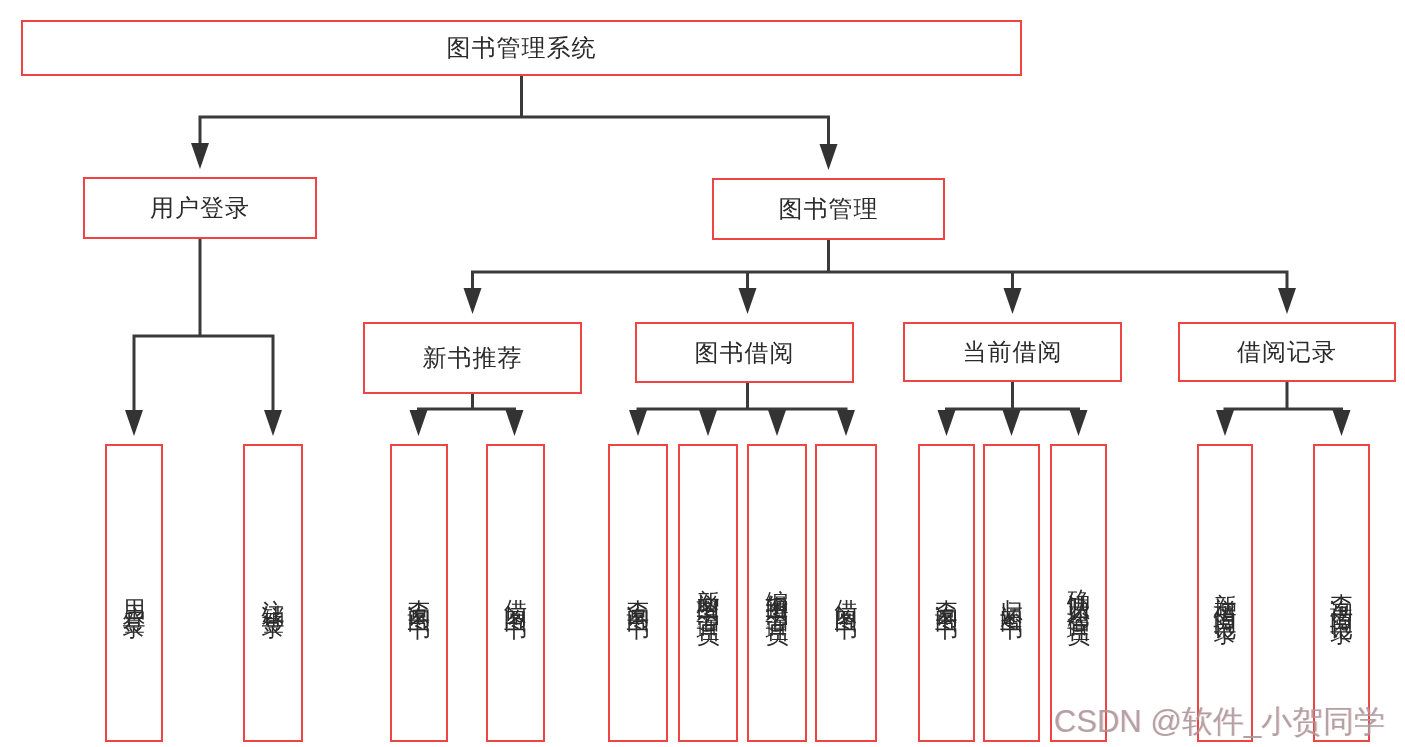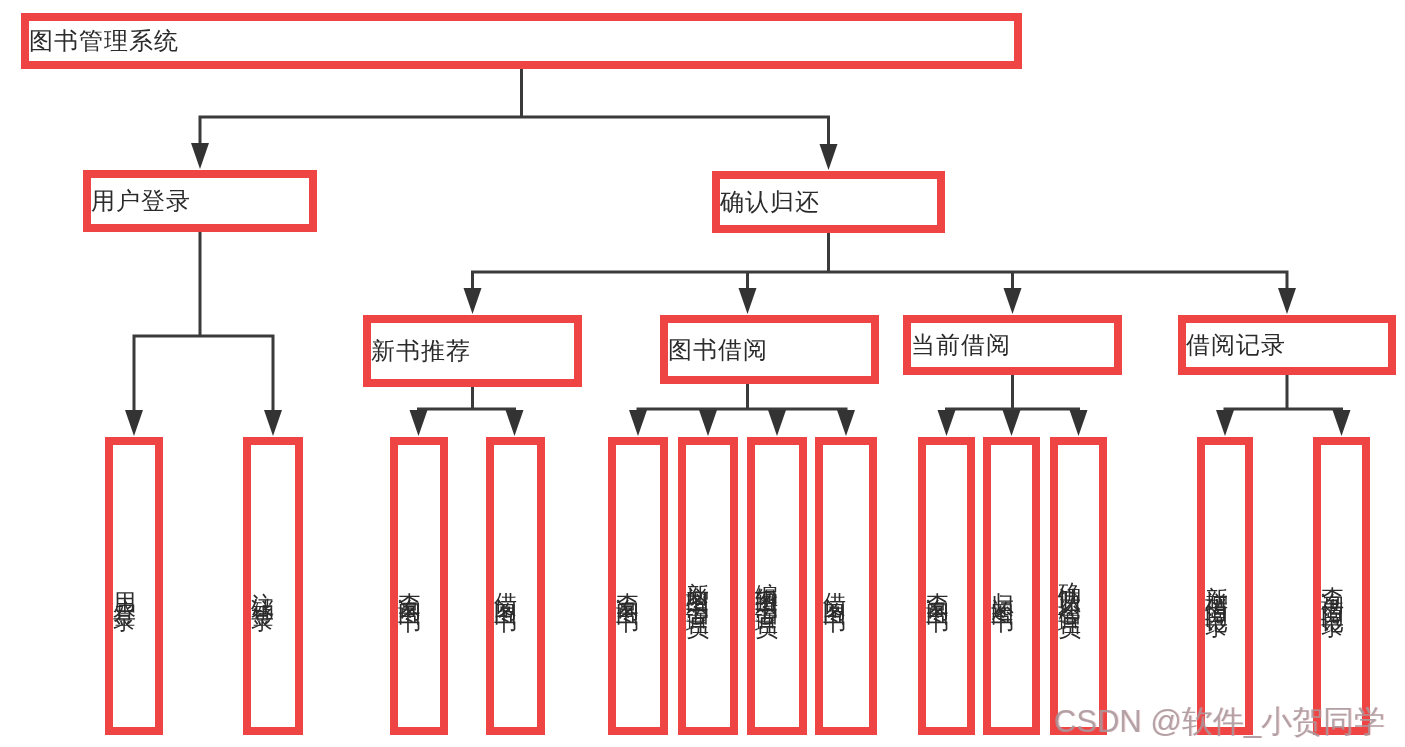--- a/index.html
+++ b/index.html
@@ -19,24 +19,26 @@
   .connectors {
     position: absolute;
     left: 0; top: 0;
     width: 1405px; height: 747px;
     z-index: 1;
   }
   .node {
     position: absolute;
     box-sizing: border-box;
     background: #ffffff;
-    border: 8px solid #ef4444;
+    border: 2px solid #ef4444;
     display: flex;
     align-items: center;
+    justify-content: center;
     z-index: 2;
+    margin-top: 7px;
   }
   .node-h span {
     font-size: 24px;
     letter-spacing: 1px;
     color: #2b2b2b;
     white-space: nowrap;
   }
   .node-v span {
     writing-mode: vertical-rl;
     text-orientation: mixed;
@@ -49,21 +51,21 @@
   .node-v.tight span {
     letter-spacing: 5px;
   }
   
   .n-root   { left: 21px;  top: 13px;  width: 1001px; height: 56px; }
   
   .n-ul2    { left: 83px;  top: 170px; width: 234px; height: 62px; }
   .n-bm     { left: 712px; top: 171px; width: 233px; height: 62px; }
   
   .n-nbr    { left: 363px;  top: 315px; width: 219px; height: 72px; }
-  .n-bb     { left: 660px;  top: 315px; width: 219px; height: 69px; }
+  .n-bb     { left: 635px;  top: 315px; width: 219px; height: 61px; }
   .n-cb     { left: 903px;  top: 315px; width: 219px; height: 60px; }
   .n-br     { left: 1178px; top: 315px; width: 218px; height: 60px; }
   
   .leaf { top: 437px; height: 298px; }
   .n-l1  { left: 105px;  width: 58px; }
   .n-l2  { left: 243px;  width: 60px; }
   .n-l3  { left: 390px;  width: 58px; }
   .n-l4  { left: 486px;  width: 59px; }
   .n-l5  { left: 608px;  width: 60px; }
   .n-l6  { left: 678px;  width: 60px; }
@@ -131,21 +133,21 @@
   </svg>
 
   <div class="node node-h n-root">
     <span>图书管理系统</span>
   </div>
 
   <div class="node node-h n-ul2">
     <span>用户登录</span>
   </div>
   <div class="node node-h n-bm">
-    <span>确认归还</span>
+    <span>图书管理</span>
   </div>
 
   <div class="node node-h n-nbr">
     <span>新书推荐</span>
   </div>
   <div class="node node-h n-bb">
     <span>图书借阅</span>
   </div>
   <div class="node node-h n-br">
     <span>借阅记录</span>

